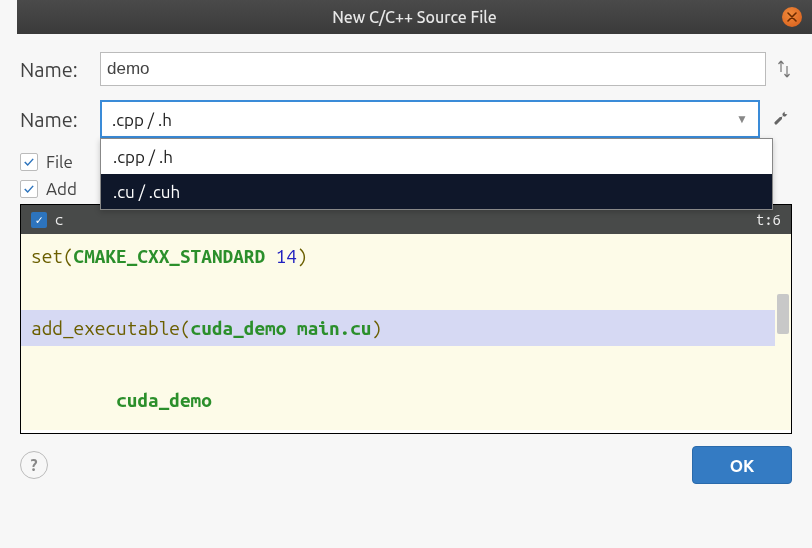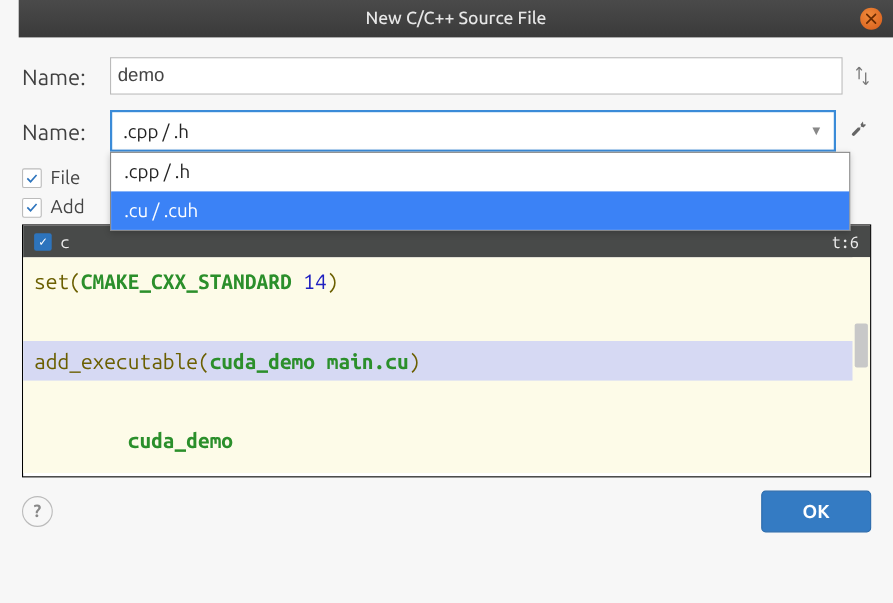--- a/index.html
+++ b/index.html
@@ -106,21 +106,21 @@
     border: 1px solid #888;
     box-shadow: 0 2px 6px rgba(0,0,0,.2);
     z-index: 50;
   }
   .dropdown .option {
     padding: 8px 12px;
     font-size: 17px;
     color: #222;
   }
   .dropdown .option.selected {
-    background: #3b82f6;
+    background: #0f172a;
     color: #fff;
   }
   .check-row {
     display: flex;
     align-items: center;
     margin: 8px 0 6px 0;
     font-size: 17px;
     color: #444;
   }
   .check {

